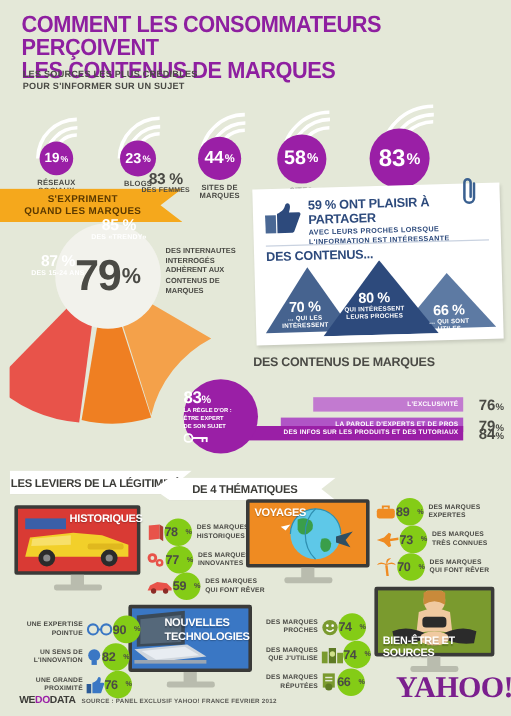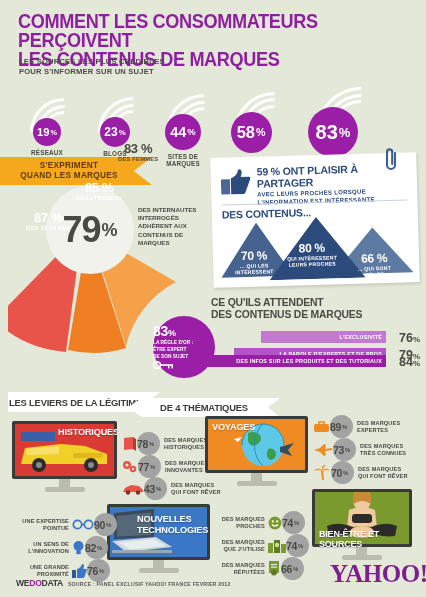--- a/index.html
+++ b/index.html
@@ -135,22 +135,22 @@
   .tv { position: absolute; }
   .tv-screen { position: absolute; border: 3px solid #3a3a38; border-radius: 2px; overflow: hidden; }
   .tv-stand { position: absolute; background: #b9bcae; }
   .tv-base { position: absolute; background: #b9bcae; border-radius: 2px; }
   .tv-text {
     position: absolute; color: #fff; font-weight: bold; letter-spacing: -0.2px;
     text-shadow: 0 1px 1px rgba(0,0,0,0.25);
   }
   .statrow { position: absolute; display: flex; align-items: center; }
   .bubble {
-    border-radius: 50%; background: #a3a3a3; display: flex;
-    align-items: center; justify-content: flex-start; font-weight: bold; color: #4a4a45;
+    border-radius: 50%; background: #84cc16; display: flex;
+    align-items: center; justify-content: space-between; font-weight: bold; color: #4a4a45;
   }
   .bubble b { font-size: 10.5px; letter-spacing: -0.3px; }
   .bubble i { font-size: 6px; font-style: normal; margin-left: 1px; }
   .stat-txt { font-size: 5.6px; font-weight: bold; color: #4a4a45; line-height: 6.6px; letter-spacing: 0.15px; }
 
   
   .footer { position: absolute; left: 16px; top: 578px; display: flex; align-items: baseline; }
   .wedo { font-size: 8.6px; font-weight: bold; color: #3c3c38; letter-spacing: -0.3px; }
   .wedo em { font-style: normal; color: #9a1fa6; }
   .src { font-size: 5.2px; font-weight: bold; color: #5a5a55; margin-left: 5px; letter-spacing: 0.2px; }
@@ -325,21 +325,20 @@
     </div>
   </div>
 
   <div class="clip">
     <svg width="16" height="24" viewBox="0 0 16 24">
       <path d="M11 5 L11 17 A4 4 0 0 1 3 17 L3 4 A2.6 2.6 0 0 1 8.2 4 L8.2 16" fill="none" stroke="#3a6090" stroke-width="2.1" stroke-linecap="round"></path>
     </svg>
   </div>
 
   <div class="bars-title">
-    <div>CE QU'ILS ATTENDENT</div>
     <div>DES CONTENUS DE MARQUES</div>
   </div>
   <div id="barsHost">
       <div class="barrow" style="left: 210px; top: 331px; width: 210px;">
         <div class="bar" style="right:34px;width:125px;background:#c27ad0;">
           <span>L'EXCLUSIVITÉ</span>
         </div>
         <div class="barval">76<i>%</i></div>
       </div>
       <div class="barrow" style="left: 210px; top: 348px; width: 210px;">
@@ -410,21 +409,21 @@
       </div>
       <div class="statrow" style="left: 122px; top: 477px;">
         <span style="display:inline-flex;align-items:center;">
           <svg width="22" height="12" viewBox="0 0 22 12">
             <path d="M1 9 L3 5 L9 2 L17 3 L21 7 L21 9 Z" fill="#e8534a"></path>
             <circle cx="6" cy="9.5" r="2.2" fill="#8c2b26"></circle>
             <circle cx="16" cy="9.5" r="2.2" fill="#8c2b26"></circle>
           </svg>
         </span>
         <div class="bubble" style="width:23px;height:23px;">
-          <b>43</b>
+          <b>59</b>
           <i>%</i>
         </div>
         <div class="stat-txt" style="margin-left:4px;width:52px;">DES MARQUES<br>QUI FONT RÊVER</div>
       </div>
     </div>
 
   <div class="tv" style="left:205px; top:416px; width:103px; height:74px;">
     <div class="tv-screen" style="left:0; top:0; width:103px; height:57px; background:#ef8b22;">
       <svg width="97" height="51" viewBox="0 0 97 51">
         <rect width="97" height="51" fill="#ef8b22"></rect>

